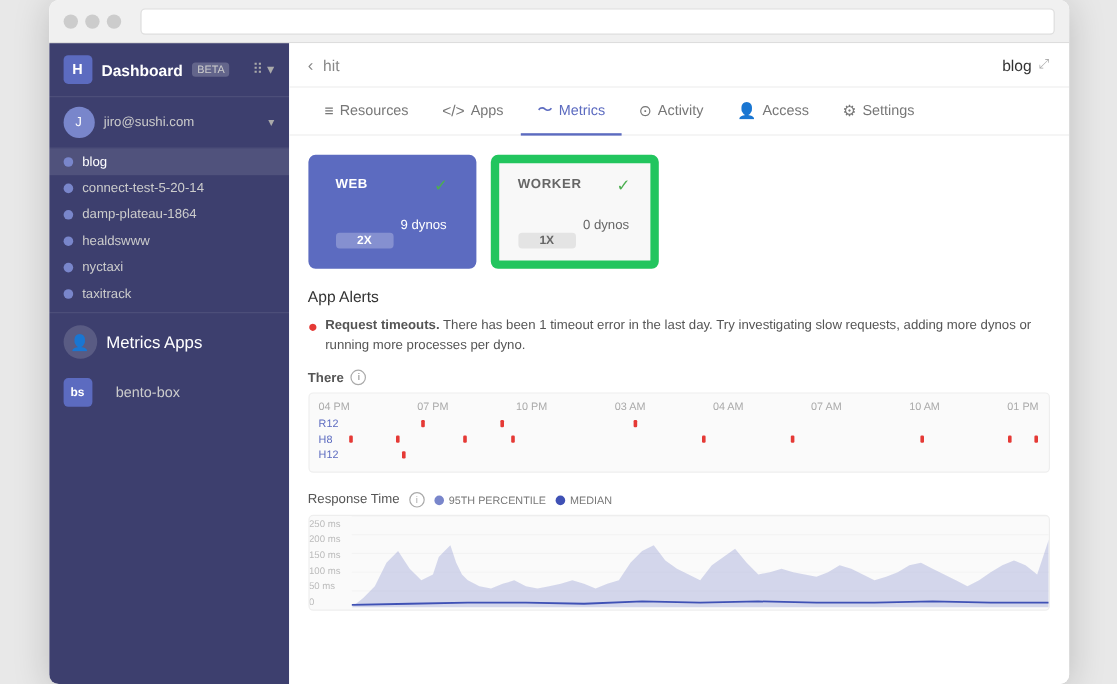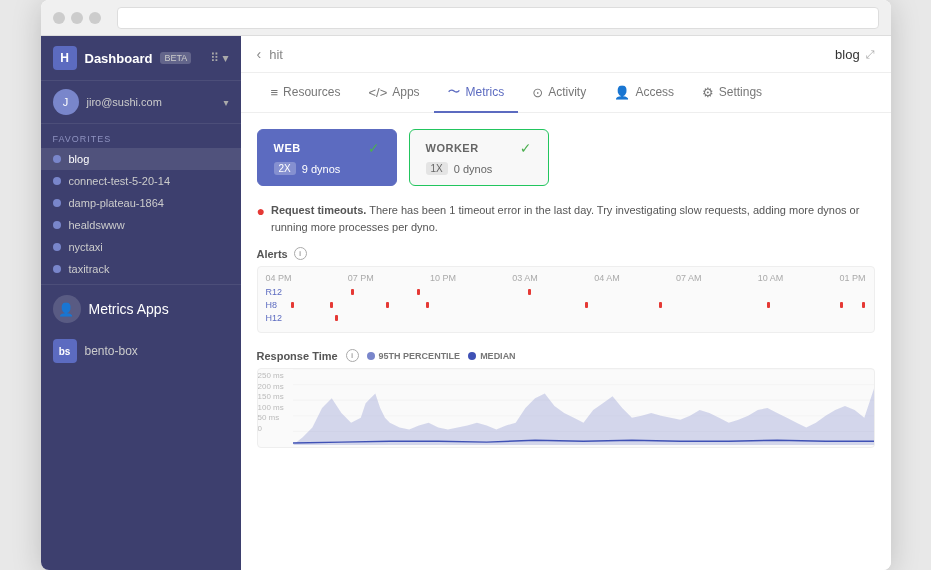--- a/index.html
+++ b/index.html
@@ -107,21 +107,21 @@
     }
     .personal-apps-icon {
       width: 28px; height: 28px; border-radius: 50%; background: rgba(255,255,255,0.15);
       display: flex; align-items: center; justify-content: center; font-size: 13px;
     }
     .sidebar-orgs-label {
       font-size: 9px; color: #8e92c0; text-transform: uppercase; letter-spacing: 1px;
       padding: 10px 12px 4px;
     }
     .sidebar-org-item {
-      display: flex; align-items: center; gap: 8px;
+      display: flex; align-items: center; gap: 20px;
       padding: 6px 12px; cursor: pointer; color: #ccc; font-size: 12px;
     }
     .org-icon {
       width: 24px; height: 24px; border-radius: 4px; background: #5c6bc0;
       display: flex; align-items: center; justify-content: center; font-size: 10px; color: #fff; font-weight: bold;
     }
     
     .main {
       flex: 1;
       display: flex;
@@ -148,31 +148,31 @@
       display: flex; align-items: center; gap: 5px;
       padding: 10px 14px; font-size: 12px; color: #777; cursor: pointer;
       border-bottom: 2px solid transparent; margin-bottom: -1px;
     }
     .nav-tab.active { color: #5c6bc0; border-bottom-color: #5c6bc0; font-weight: 500; }
     .nav-tab-icon { font-size: 13px; }
     .main-content { padding: 16px; flex: 1; }
     
     .dynos-row { display: flex; gap: 12px; margin-bottom: 16px; }
     .dyno-card {
-      border: 1px solid #22c55e; border-radius: 6px; padding: 10px 16px;
+      border: 7px solid #22c55e; border-radius: 6px; padding: 10px 16px;
       min-width: 140px;
     }
     .dyno-card.active { background: #5c6bc0; color: #fff; border-color: #5c6bc0; }
     .dyno-card.inactive { background: #f8f8f8; color: #666; }
     .dyno-header { display: flex; align-items: center; justify-content: space-between; margin-bottom: 6px; }
     .dyno-type { font-size: 11px; font-weight: 700; letter-spacing: 0.5px; }
     .dyno-check { font-size: 14px; color: #4caf50; }
     .dyno-info { display: flex; align-items: center; gap: 6px; font-size: 11px; }
     .dyno-badge {
-      background: rgba(255,255,255,0.25); border-radius: 3px; padding: 1px 5px; font-size: 10px; font-weight: normal;
+      background: rgba(255,255,255,0.25); border-radius: 3px; padding: 1px 18px; font-size: 10px; font-weight: bold; margin-top: 26px;
     }
     .dyno-badge.dark { background: rgba(0,0,0,0.08); color: #666; }
     
     .app-alerts-title { font-size: 13px; color: #333; margin-bottom: 8px; font-weight: 500; }
     .alert-row { display: flex; gap: 6px; margin-bottom: 12px; font-size: 11px; color: #555; line-height: 1.5; }
     .alert-dot { color: #e53935; font-size: 14px; margin-top: -1px; flex-shrink: 0; }
     
     .chart-section { margin-bottom: 16px; }
     .chart-title-row {
       display: flex; align-items: center; gap: 6px; font-size: 11px; font-weight: 600; color: #555;
@@ -194,32 +194,32 @@
     }
     .errors-row {
       display: flex; align-items: center; gap: 0; margin-bottom: 3px;
     }
     .errors-label { font-size: 9px; color: #5c6bc0; width: 25px; flex-shrink: 0; }
     .errors-bars { flex: 1; display: flex; gap: 2px; align-items: center; height: 8px; }
     .error-bar { width: 3px; height: 6px; background: #e53935; border-radius: 1px; }
     .error-bar-spacer { flex: 1; }
     
     .response-time-header {
-      display: flex; align-items: center; gap: 8px; font-size: 11px; font-weight: 700; color: #555;
+      display: flex; gap: 8px; font-size: 11px; font-weight: 400; color: #555;
       margin-bottom: 6px;
     }
     .legend-item { display: flex; align-items: center; gap: 4px; font-size: 9px; color: #777; }
     .legend-dot-95 { width: 8px; height: 8px; border-radius: 50%; background: #7986cb; }
     .legend-dot-med { width: 8px; height: 8px; border-radius: 50%; background: #3f51b5; }
     .response-chart-area {
       background: #fafafa; border: 1px solid #eee; border-radius: 4px;
       padding: 6px 8px; position: relative; height: 80px; overflow: hidden;
     }
     .response-y-labels {
-      position: absolute; left: 0; top: 0; bottom: 12px; width: 35px;
+      position: absolute; left: 0; top: 0; bottom: 0; width: 35px;
       display: flex; flex-direction: column; justify-content: space-between;
       padding: 2px 0; font-size: 8px; color: #bbb;
     }
     .response-svg-container {
       position: absolute; left: 35px; right: 0; top: 0; bottom: 0;
     }
   </style>
 </head>
 <body>
 
@@ -239,21 +239,20 @@
         <div class="sidebar-logo">H</div>
         <span class="sidebar-title">Dashboard</span>
         <span class="sidebar-beta">BETA</span>
         <span class="sidebar-grid-icon">⠿ ▾</span>
       </div>
       <div class="sidebar-user">
         <div class="user-avatar">J</div>
         <span class="user-email">jiro@sushi.com</span>
         <span style="color:#aaa;font-size:10px;">▾</span>
       </div>
-      <div class="sidebar-section-label">FAVORITES</div>
 
       <div class="sidebar-item active">
         <span class="sidebar-dot"></span>
         <span>blog</span>
       </div>
       <div class="sidebar-item">
         <span class="sidebar-dot"></span>
         <span>connect-test-5-20-14</span>
       </div>
       <div class="sidebar-item">
@@ -340,28 +339,29 @@
               <span class="dyno-type">WORKER</span>
               <span class="dyno-check">✓</span>
             </div>
             <div class="dyno-info">
               <span class="dyno-badge dark">1X</span>
               <span>0 dynos</span>
             </div>
           </div>
         </div>
 
+        <div class="app-alerts-title">App Alerts</div>
         <div class="alert-row">
           <span class="alert-dot">●</span>
           <span><strong>Request timeouts.</strong> There has been 1 timeout error in the last day. Try investigating slow requests, adding more dynos or running more processes per dyno.</span>
         </div>
 
         <div class="chart-section">
           <div class="chart-title-row">
-            <span>Alerts</span>
+            <span>There</span>
             <div class="chart-info-icon">i</div>
           </div>
           <div class="errors-chart">
             <div class="errors-time-row">
               <span>04 PM</span>
               <span>07 PM</span>
               <span>10 PM</span>
               <span>03 AM</span>
               <span>04 AM</span>
               <span>07 AM</span>

